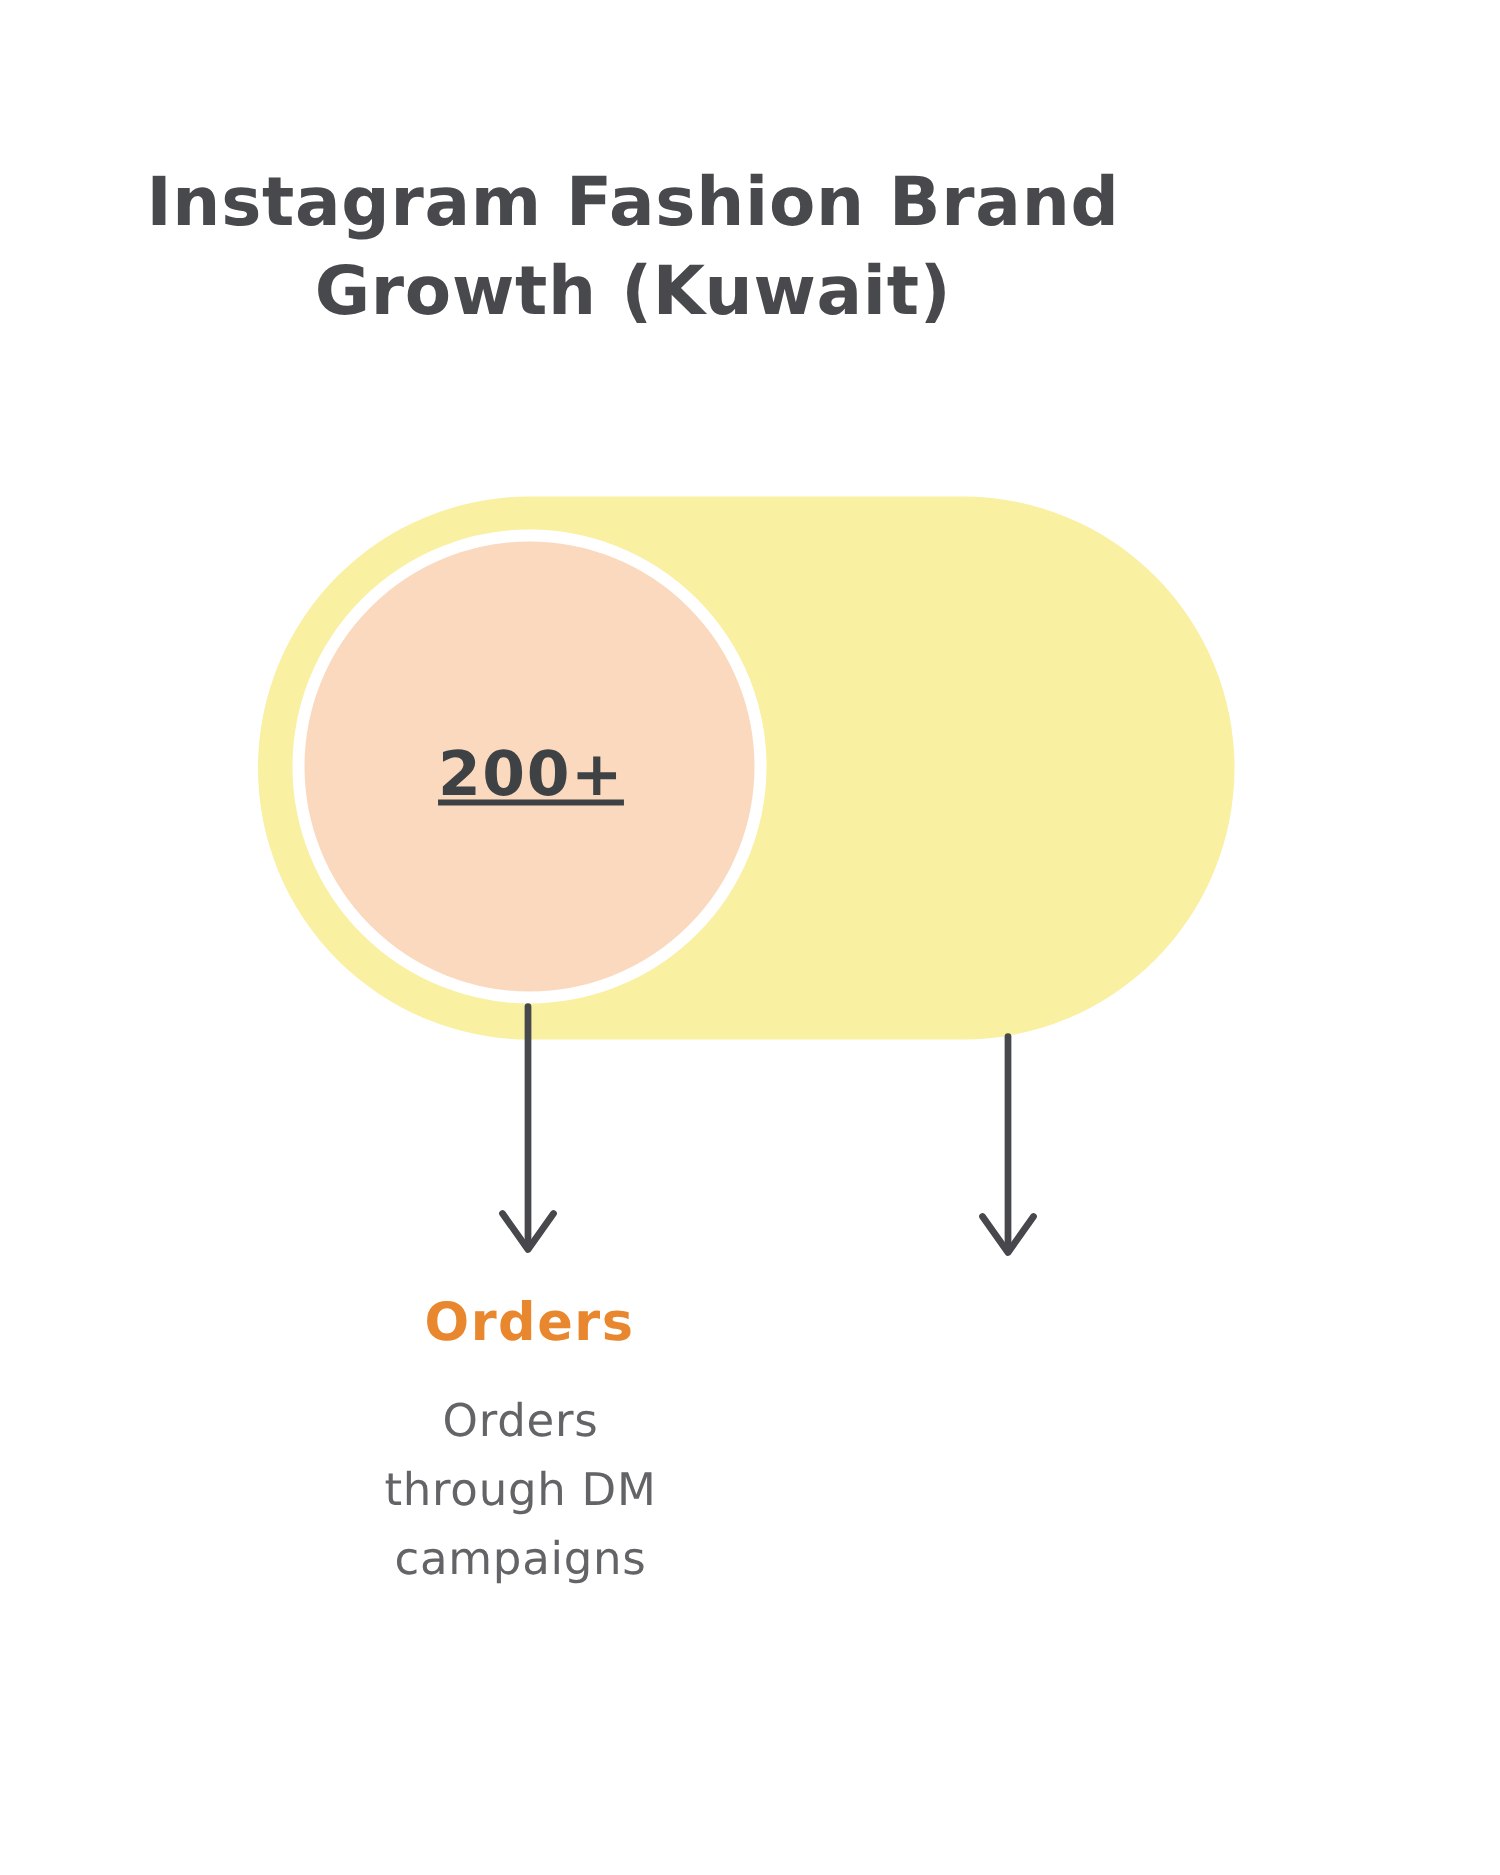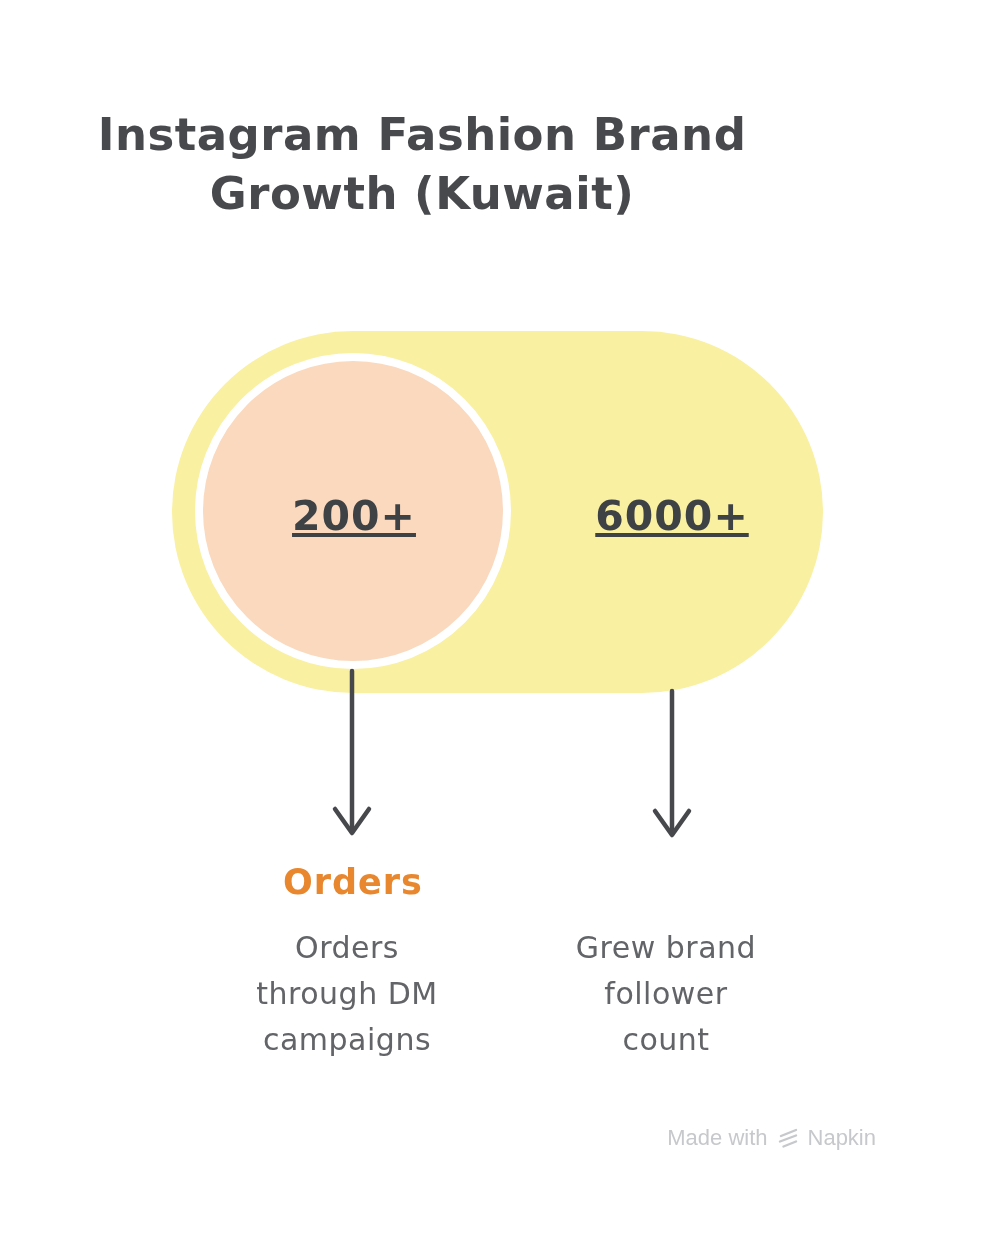--- a/index.html
+++ b/index.html
@@ -77,43 +77,30 @@
 
 <div class="stage">
 
   <h1 class="page-title">Instagram Fashion Brand
 Growth (Kuwait)</h1>
 
   <div class="pill"></div>
   <div class="venn-circle"></div>
 
   <div class="value orders">200+</div>
-  <div class="value followers">6000+</div>
 
   <svg class="arrow-svg a1" viewBox="0 0 64 185">
     <line x1="32" y1="11" x2="32" y2="168"></line>
     <polyline points="15,149 32,173 49,149"></polyline>
   </svg>
   <svg class="arrow-svg a2" viewBox="0 0 64 185">
     <line x1="32" y1="31" x2="32" y2="170"></line>
     <polyline points="15,151 32,175 49,151"></polyline>
   </svg>
 
   <div class="category-label orders">Orders</div>
 
   <div class="description orders">Orders
 through DM
 campaigns</div>
-  <div class="description followers">Grew brand
-follower
-count</div>
 
-  <div class="watermark">
-    <span>Made with</span>
-    <svg class="napkin-logo" viewBox="0 0 24 24">
-      <path d="M5 10 L20 4"></path>
-      <path d="M4 15.5 L20 9.5"></path>
-      <path d="M7.5 20.5 L20 15.5"></path>
-    </svg>
-    <span>Napkin</span>
-  </div>
 
 </div>
 
 </body></html>

